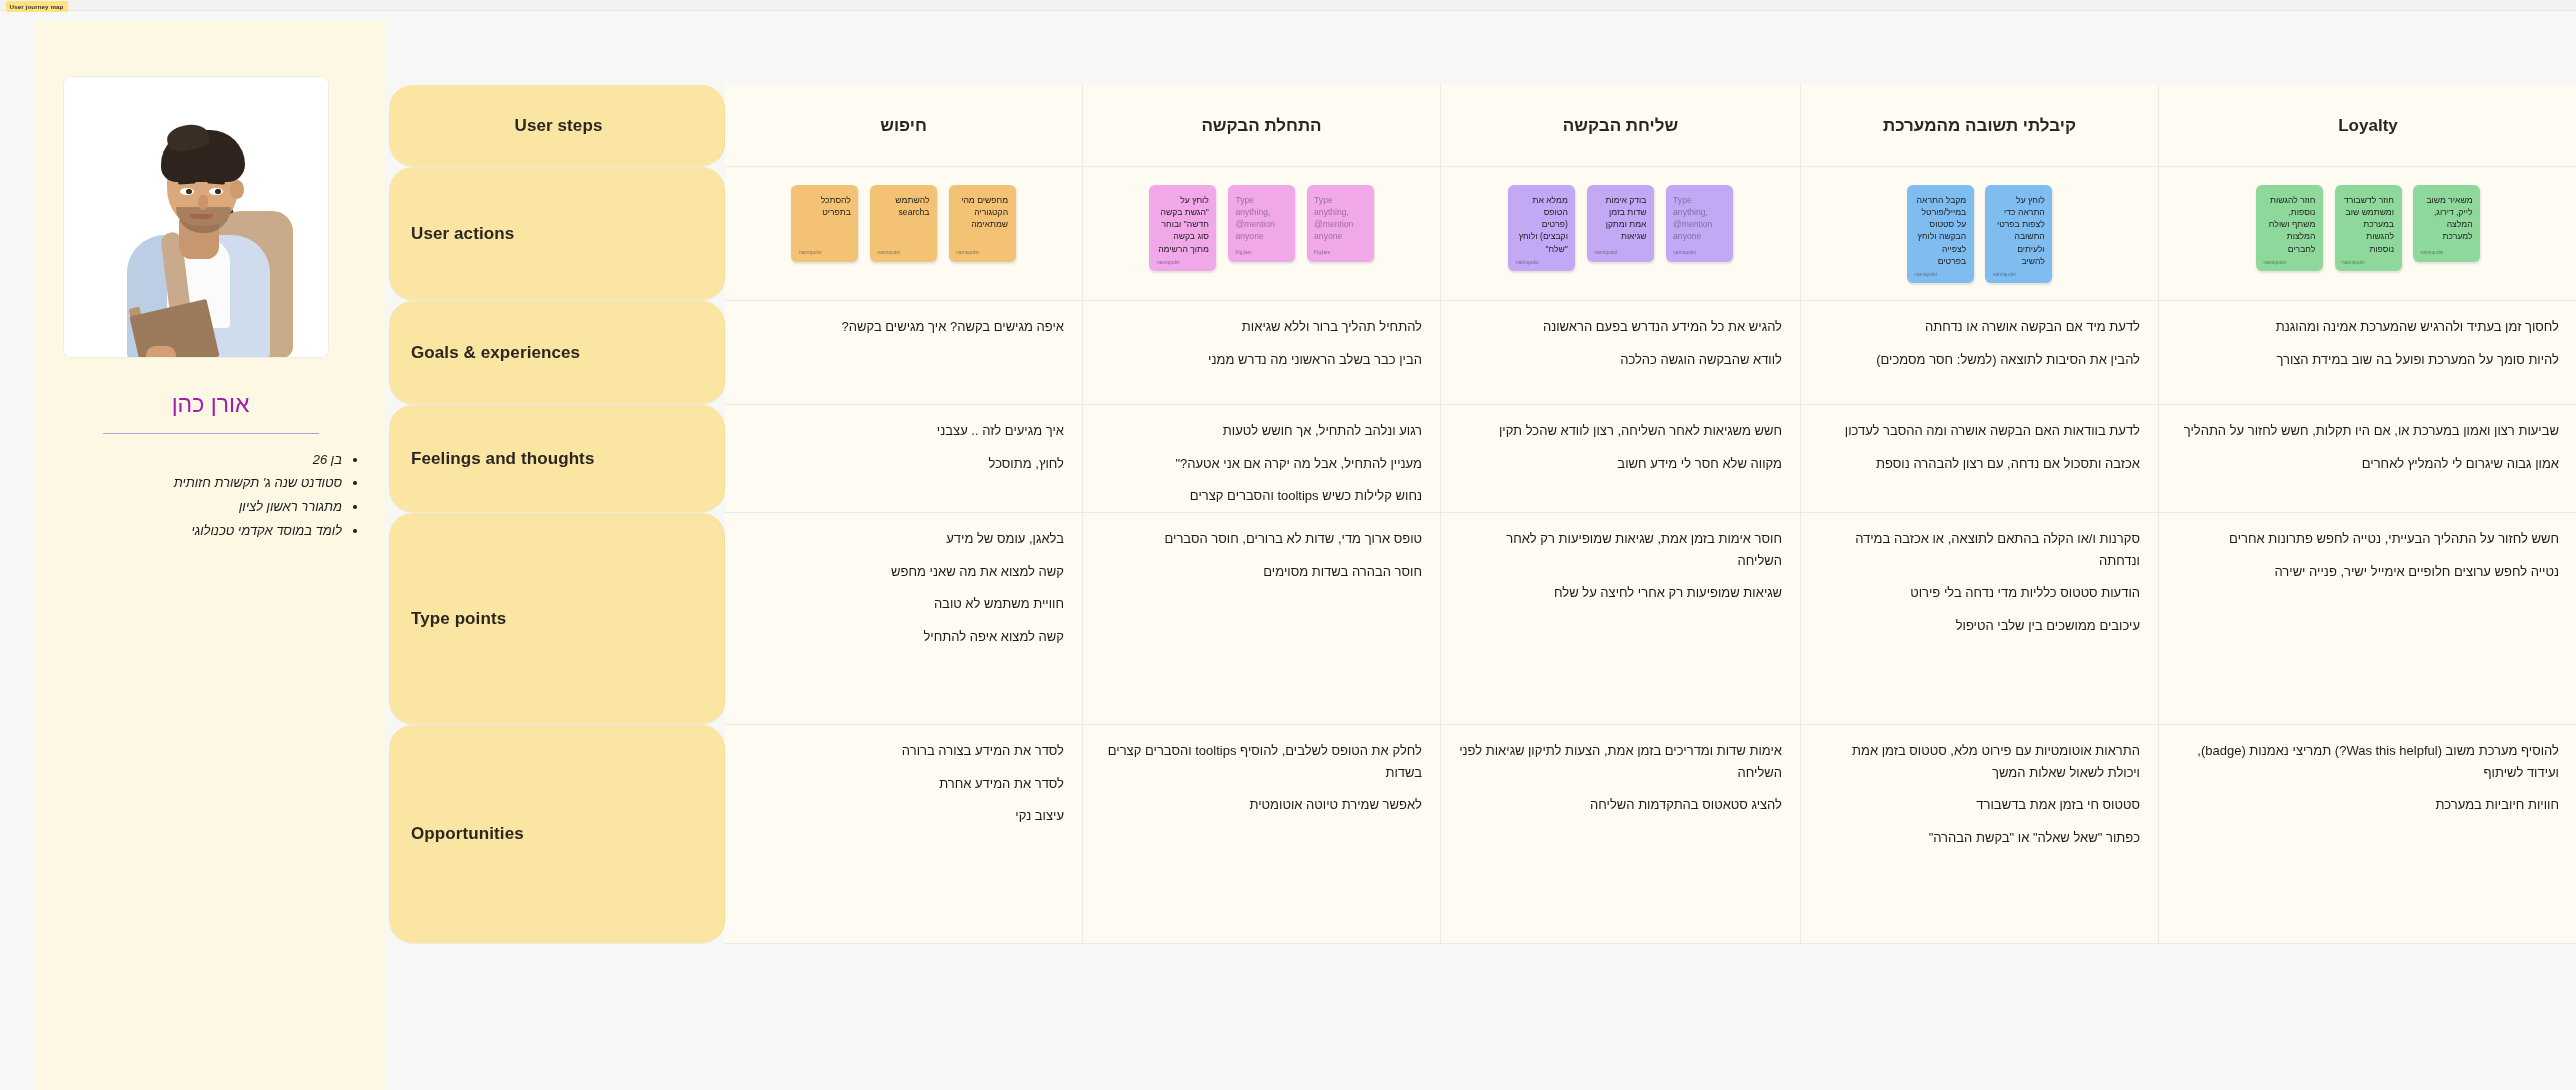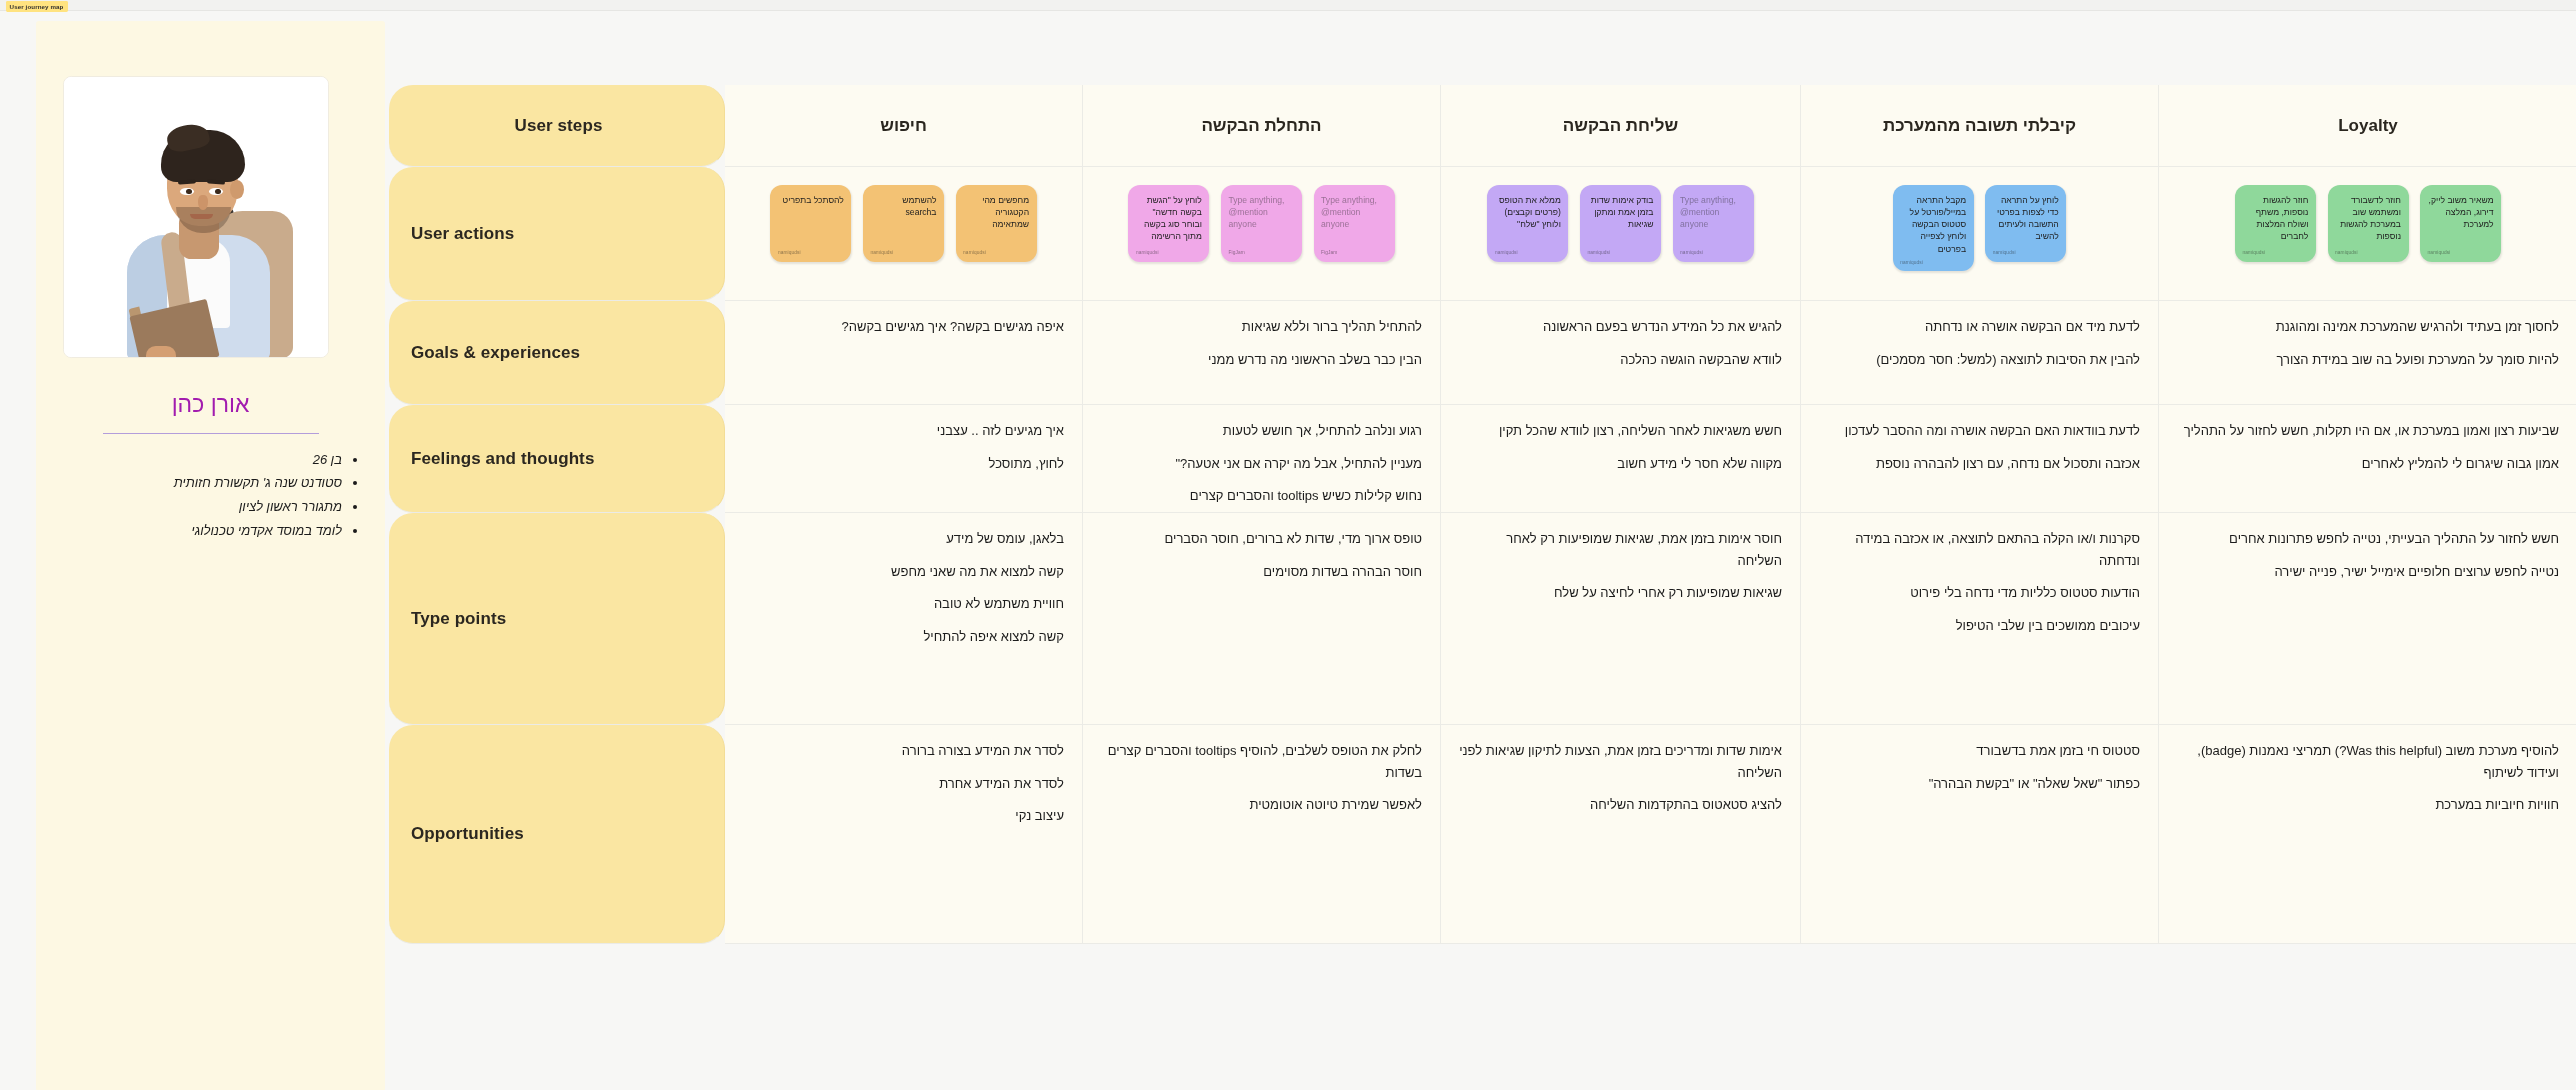--- a/index.html
+++ b/index.html
@@ -273,23 +273,23 @@
   .notes {
     display: flex;
     gap: 11.6px;
     align-items: flex-start;
     justify-content: center;
     height: 100%;
     padding-top: 2.7px;
   }
   .note {
     position: relative;
-    width: 81px;
+    width: 67px;
     min-height: 77px;
-    border-radius: 12px;
+    border-radius: 6px;
     padding: 9px 7.5px 16.4px 7.5px;
     box-shadow: 0.7px 1.4px 2.1px rgba(0,0,0,.10);
     direction: rtl;
     text-align: right;
     font-size: 8.6px;
     line-height: 1.42;
     color: #1d1d1d;
   }
   .note.orange { background: #f3c274; }
   .note.pink   { background: #f0a8e8; }
@@ -569,20 +569,21 @@
     </div>
     <div class="cell opp-row txt">
       <p>לחלק את הטופס לשלבים, להוסיף tooltips והסברים קצרים בשדות</p>
       <p>לאפשר שמירת טיוטה אוטומטית</p>
     </div>
     <div class="cell opp-row txt">
       <p>אימות שדות ומדריכים בזמן אמת, הצעות לתיקון שגיאות לפני השליחה</p>
       <p>להציג סטאטוס בהתקדמות השליחה</p>
     </div>
     <div class="cell opp-row txt">
+      <p>התראות אוטומטיות עם פירוט מלא, סטטוס בזמן אמת ויכולת לשאול שאלות המשך</p>
       <p>סטטוס חי בזמן אמת בדשבורד</p>
       <p>כפתור "שאל שאלה" או "בקשת הבהרה"</p>
     </div>
     <div class="cell opp-row txt laststep">
       <p>להוסיף מערכת משוב (Was this helpful?) תמריצי נאמנות (badge), ועידוד לשיתוף</p>
       <p>חוויות חיוביות במערכת</p>
     </div>
 
   </div>
 </div>

